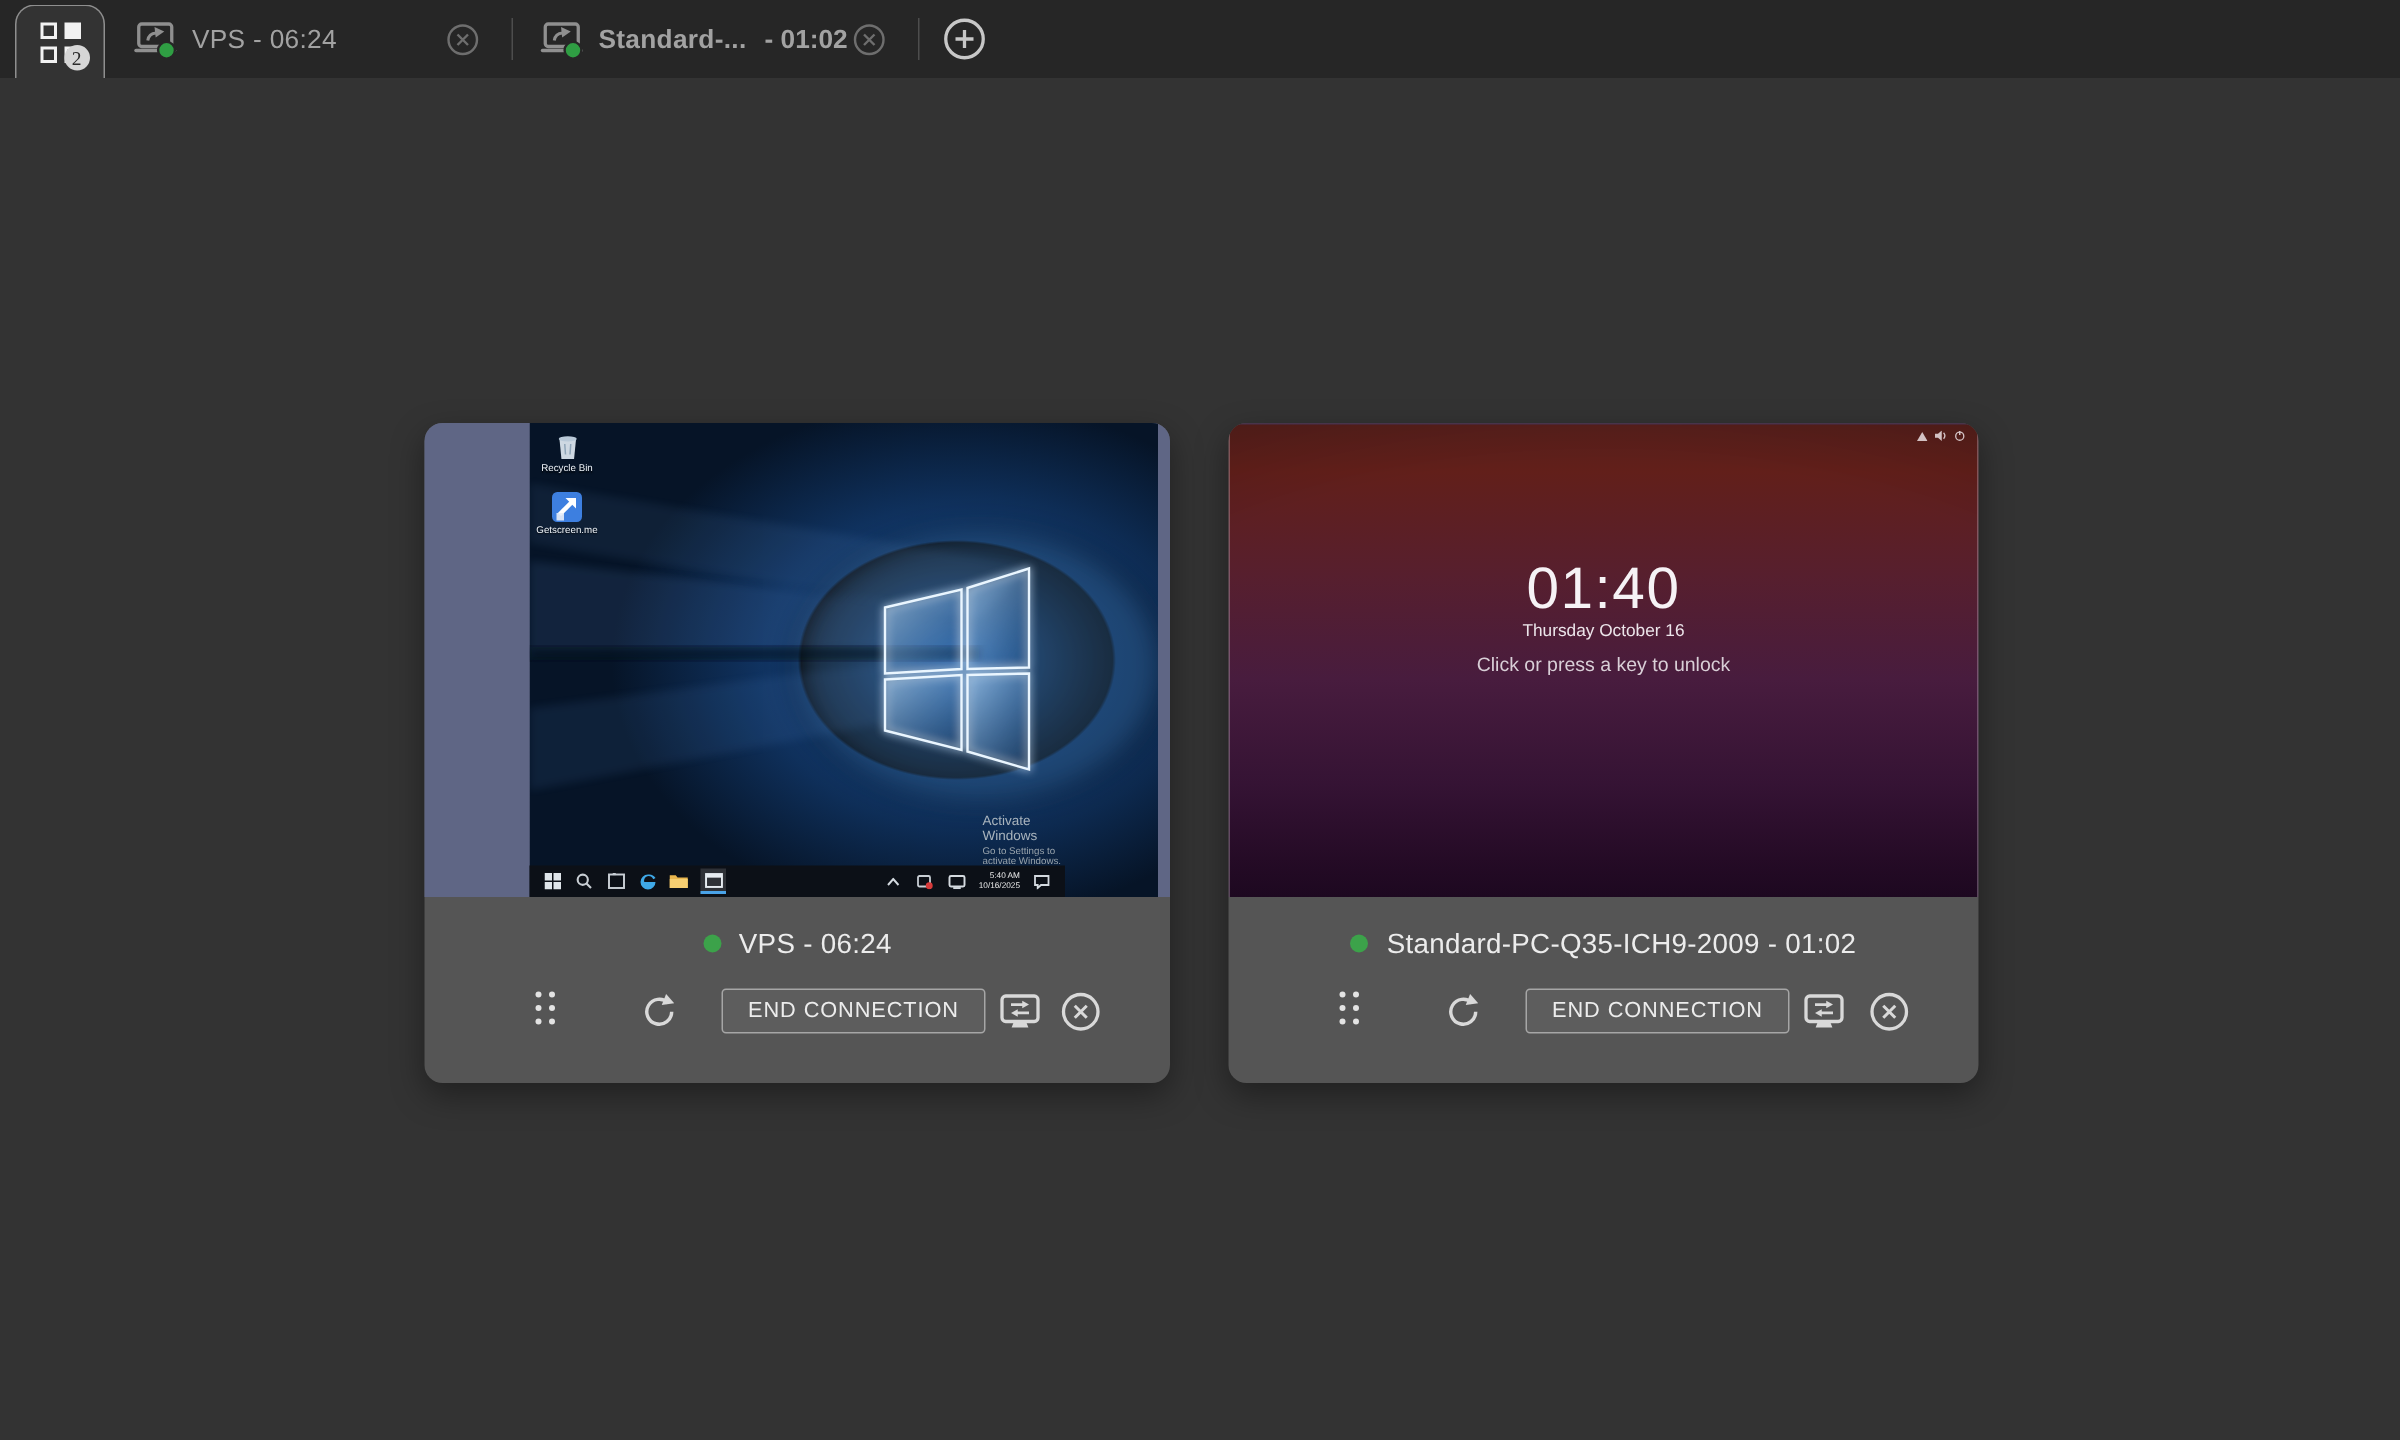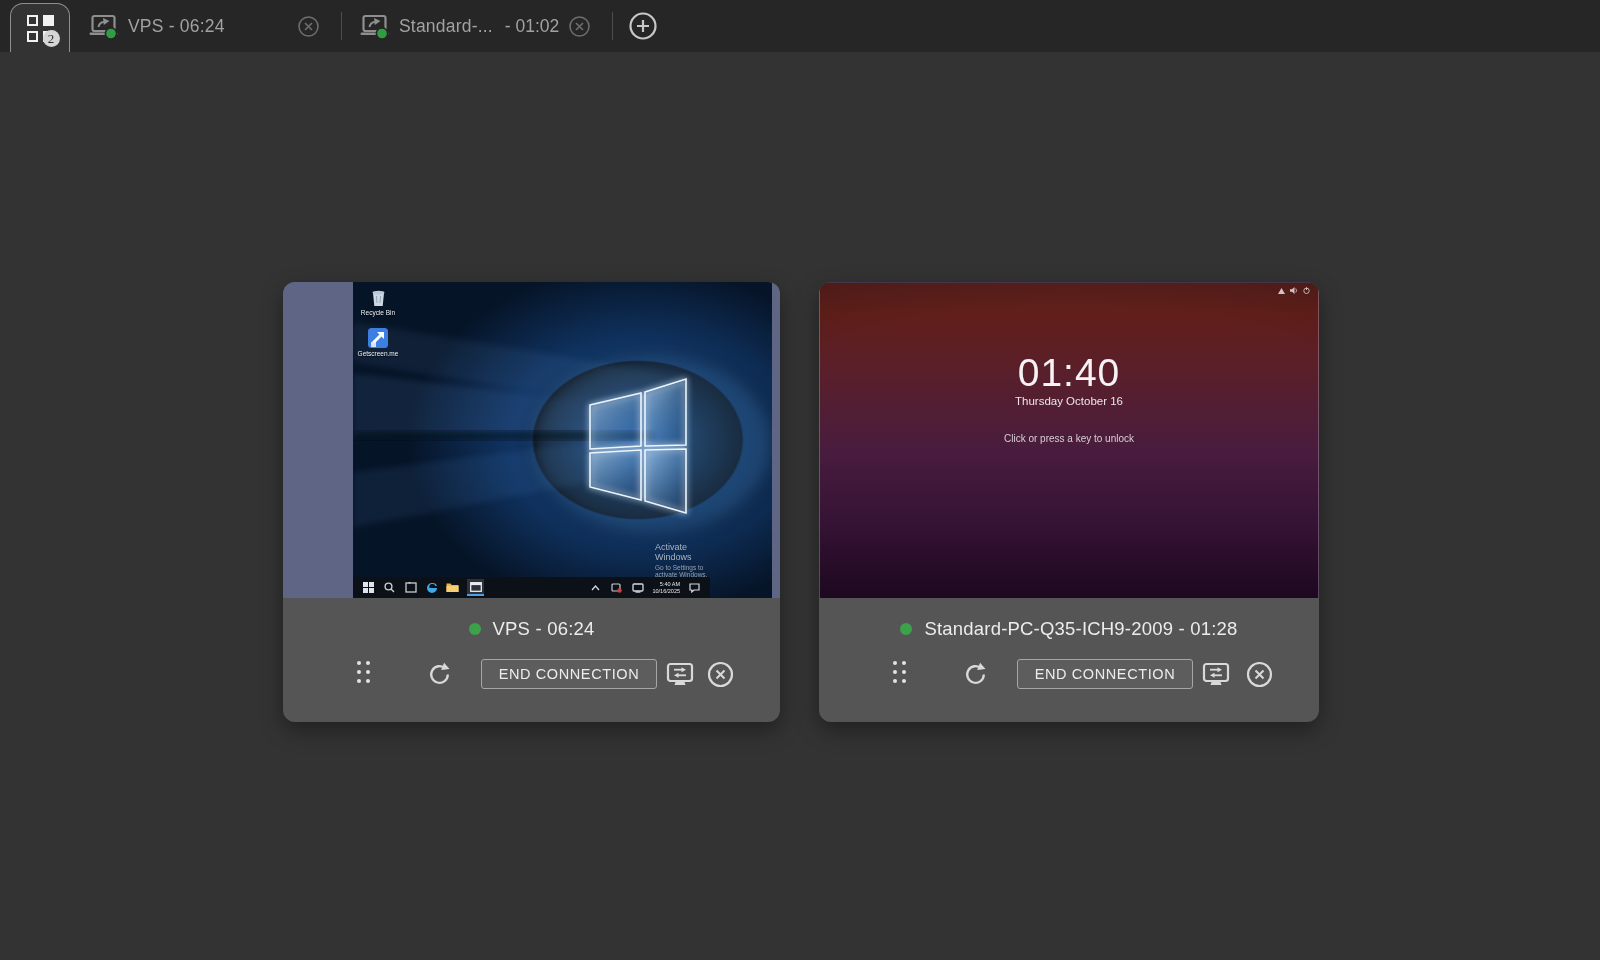--- a/index.html
+++ b/index.html
@@ -43,21 +43,21 @@
     background: #d6d6d6; color: #2b2b2b;
     font: 13px/17px "Liberation Serif", serif;
     text-align: center;
   }
   .tab {
     display: flex; align-items: center;
     height: 52px; padding: 0 10px 0 8px;
     cursor: pointer;
   }
   .tab.t2 { width: 252px; margin-left: 10px; }
-  .tab.t3 { width: 252px; }
+  .tab.t3 { width: 252px; font-weight: bold; }
   .tab-ico { position: relative; width: 31px; height: 27px; flex: 0 0 auto; margin-right: 9px; }
   .tab-label {
     font-size: 17.5px; color: #a2a2a2; letter-spacing: .2px;
     white-space: nowrap; overflow: hidden; text-overflow: ellipsis;
   }
   .tab-time { font-size: 17.5px; color: #a2a2a2; margin-left: 12px; white-space: nowrap; }
   .tab-close { margin-left: auto; background: none; border: none; cursor: pointer; display: flex; padding: 2px; }
   .vdiv { width: 1px; height: 28px; background: #4d4d4d; margin: 0 9px; }
   .newtab { background: none; border: none; cursor: pointer; display: flex; margin-left: 6px; }
 
@@ -99,23 +99,23 @@
     position: relative; width: 100%; cursor: pointer;
     background:
       radial-gradient(130% 95% at 50% 60%, rgba(0,0,0,0) 55%, rgba(0,0,0,.28) 100%),
       linear-gradient(180deg, #571f1b 0%, #621f1a 10%, #571f2e 32%, #481c3e 54%, #351334 76%, #250b26 92%, #1d0820 100%);
     border-left: 1px solid rgba(205,185,205,.35);
     border-right: 1px solid rgba(205,185,205,.35);
     border-top: 1px solid rgba(205,185,205,.25);
     display: flex; flex-direction: column; align-items: center;
     color: #f1ecf1;
   }
-  .ubu-clock { margin-top: 68px; font-size: 39px; letter-spacing: 1px; color: #f6f2f5; }
+  .ubu-clock { margin-top: 88px; font-size: 39px; letter-spacing: 1px; color: #f6f2f5; }
   .ubu-date { font-size: 11.5px; color: #ece5ea; }
-  .ubu-hint { margin-top: 26px; font-size: 10px; color: #d9cfd7; }
+  .ubu-hint { margin-top: 8px; font-size: 13px; color: #d9cfd7; }
   .ubu-tray { position: absolute; top: 4px; right: 8px; display: flex; gap: 5px; align-items: center; opacity: .85; }
 
   
   .info { height: 124px; position: relative; }
   .title-row {
     display: flex; align-items: center; justify-content: center; gap: 12px;
     padding-top: 20px;
   }
   .status-dot { width: 12px; height: 12px; border-radius: 50%; background: var(--accent_green, #3ca24a); }
   .card-title { font-size: 18.5px; color: var(--text_light, #ececec); letter-spacing: .2px; }
@@ -406,21 +406,21 @@
         </span>
         <div class="ubu-clock">01:40</div>
         <div class="ubu-date">Thursday October 16</div>
         <div class="ubu-hint">Click or press a key to unlock</div>
       </div>
     </div>
 
     <div class="info">
       <div class="title-row">
         <span class="status-dot"></span>
-        <span class="card-title">Standard-PC-Q35-ICH9-2009 - 01:28</span>
+        <span class="card-title">Standard-PC-Q35-ICH9-2009 - 01:02</span>
       </div>
       <div class="controls">
         <span class="ctl handle">
           <i></i>
             <i></i>
             <i></i>
             <i></i>
             <i></i>
             <i></i>
         </span>

